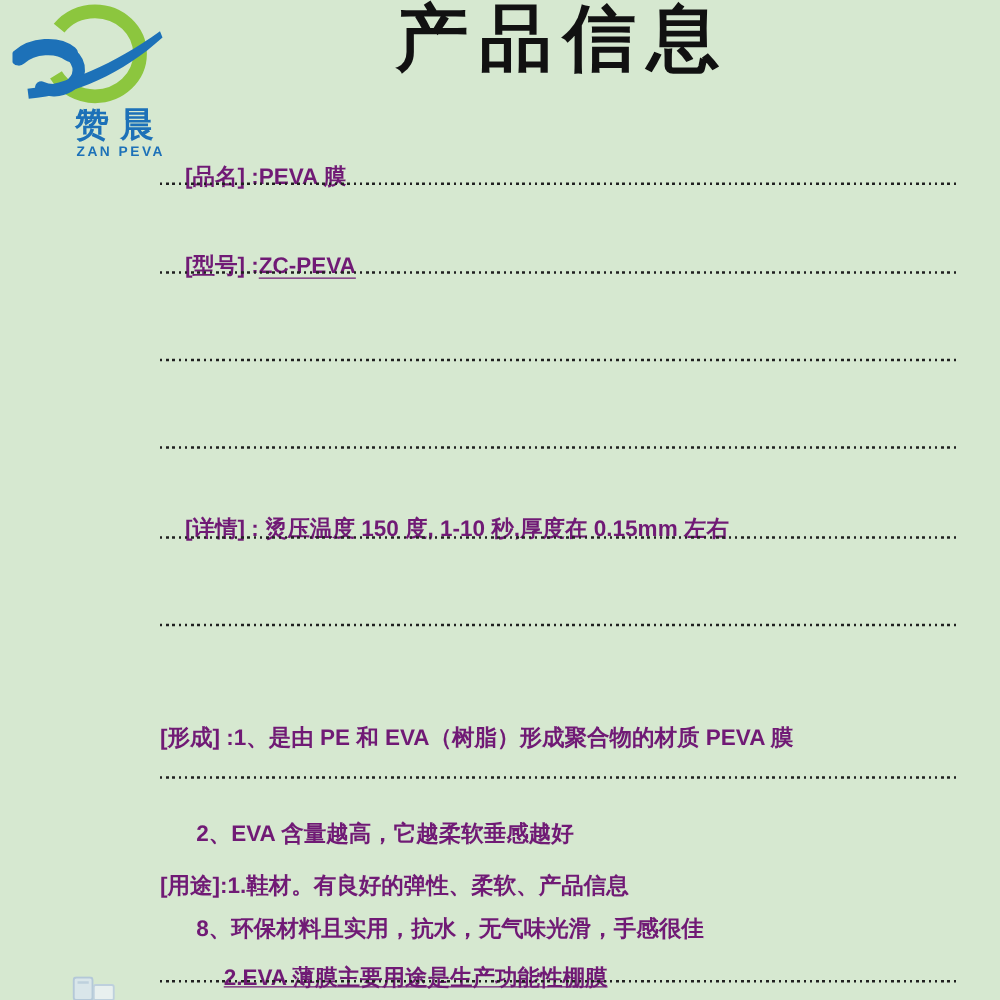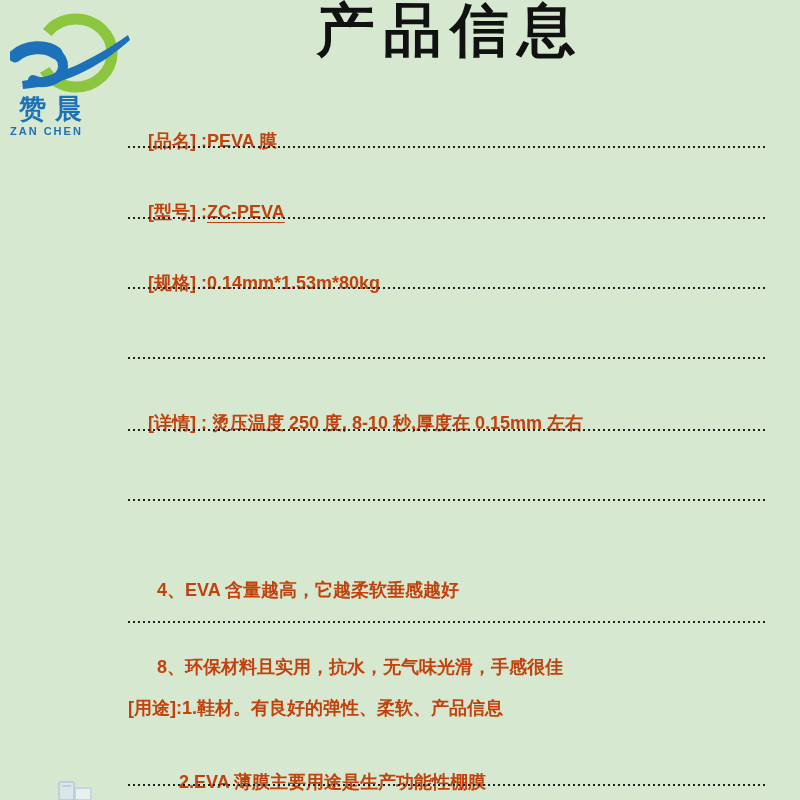--- a/index.html
+++ b/index.html
@@ -4,43 +4,43 @@
 <style>
   html,body{margin:0;padding:0;}
   body{
     width:800px;height:800px;overflow:hidden;
     background:#d6e8d0;
     font-family:"Liberation Sans","DejaVu Sans",sans-serif;
   }
   .page{position:relative;width:800px;height:800px;}
 
   
-  .logo{position:absolute;left:10px;top:10px;width:122px;text-align:left;}
+  .logo{position:absolute;left:10px;top:0;width:122px;text-align:right;}
   .logo-cn{margin-top:-4px;font-size:27px;font-weight:900;color:#1d71b8;letter-spacing:9px;padding-left:9px;line-height:28px;}
   .logo-en{margin-top:2px;font-size:11px;font-weight:700;color:#1d71b8;letter-spacing:2px;}
 
   
   .title{
     position:absolute;left:128px;top:-8px;width:645px;margin:0;
     text-align:center;
     font-family:"Liberation Serif","DejaVu Serif",serif;
     font-weight:900;font-size:58px;letter-spacing:9px;color:#111;
     line-height:78px;white-space:nowrap;
   }
 
   
   .field{
     position:absolute;left:128px;width:648px;
-    font-size:18px;font-weight:700;color:#c2410c;line-height:25px;
+    font-size:18px;font-weight:700;color:#701a75;line-height:25px;
     white-space:pre-wrap;
   }
   .field-formation{line-height:25.5px;}
   .field-usage{line-height:24.5px;}
   .indent-sm{padding-left:29px;}
-  .indent-lg{padding-left:51px;}
+  .indent-lg{padding-left:51px;text-decoration:underline;}
   .misspell{
     text-decoration-line:underline;
     text-decoration-style:wavy;
     text-decoration-color:#d43f28;
     text-decoration-thickness:1.5px;
     text-underline-offset:4px;
     text-decoration:underline;
   }
 
   
@@ -58,51 +58,49 @@
 <div class="page">
 
   <div class="logo">
     <svg width="122" height="85" viewBox="0 0 122 85">
       <ellipse cx="66" cy="43" rx="36" ry="34" fill="none" stroke-width="11" stroke-dasharray="92 40 88 0" stroke="#8cc63e"></ellipse>
       <path d="M5,46 C16,36 36,35 46,43" fill="none" stroke-width="13" stroke-linecap="round" stroke="#1d71b8"></path>
       <path d="M46,43 C56,51 55,63 45,69 C38,73 29,73 23,70" fill="none" stroke-width="10" stroke-linecap="round" stroke="#1d71b8"></path>
       <path d="M12,71 C45,67 80,52 118,25 L120,30 C88,59 50,76 13,79 Z" fill="#1d71b8"></path>
     </svg>
     <div class="logo-cn">赞晨</div>
-    <div class="logo-en">ZAN CHEN</div>
+    <div class="logo-en">ZAN PEVA</div>
   </div>
 
   <h1 class="title">产品信息</h1>
 
   <div class="field" style="top:104px">
     <span>[品名] :PEVA 膜</span>
   </div>
   <div class="dotline" style="top:146px"></div>
 
   <div class="field" style="top:175px">
     <span>[型号] :</span><span class="misspell">ZC-PEVA</span>
   </div>
   <div class="dotline" style="top:217px"></div>
 
-  <div class="field" style="top:246px">
-    <span>[规格] :0.14mm*1.53m*80kg</span>
-  </div>
   <div class="dotline" style="top:287px"></div>
 
   <div class="dotline" style="top:357px"></div>
 
   <div class="field" style="top:386px">
-    <span>[详情] : 烫压温度 250 度, 8-10 秒,厚度在 0.15mm 左右</span>
+    <span>[详情] : 烫压温度 150 度, 1-10 秒,厚度在 0.15mm 左右</span>
   </div>
   <div class="dotline" style="top:429px"></div>
 
   <div class="dotline" style="top:499px"></div>
 
   <div class="field field-formation" style="top:527px">
-    <div class="indent-sm">4、EVA 含量越高，它越柔软垂感越好</div>
+    <div>[形成] :1、是由 PE 和 EVA（树脂）形成聚合物的材质 PEVA 膜</div>
+    <div class="indent-sm">2、EVA 含量越高，它越柔软垂感越好</div>
     <div class="indent-sm">8、环保材料且实用，抗水，无气味光滑，手感很佳</div>
   </div>
   <div class="dotline" style="top:621px"></div>
 
   <div class="field field-usage" style="top:647px">
     <div>[用途]:1.鞋材。有良好的弹性、柔软、产品信息</div>
     <div class="indent-lg">2.EVA 薄膜主要用途是生产功能性棚膜</div>
     
     
     

